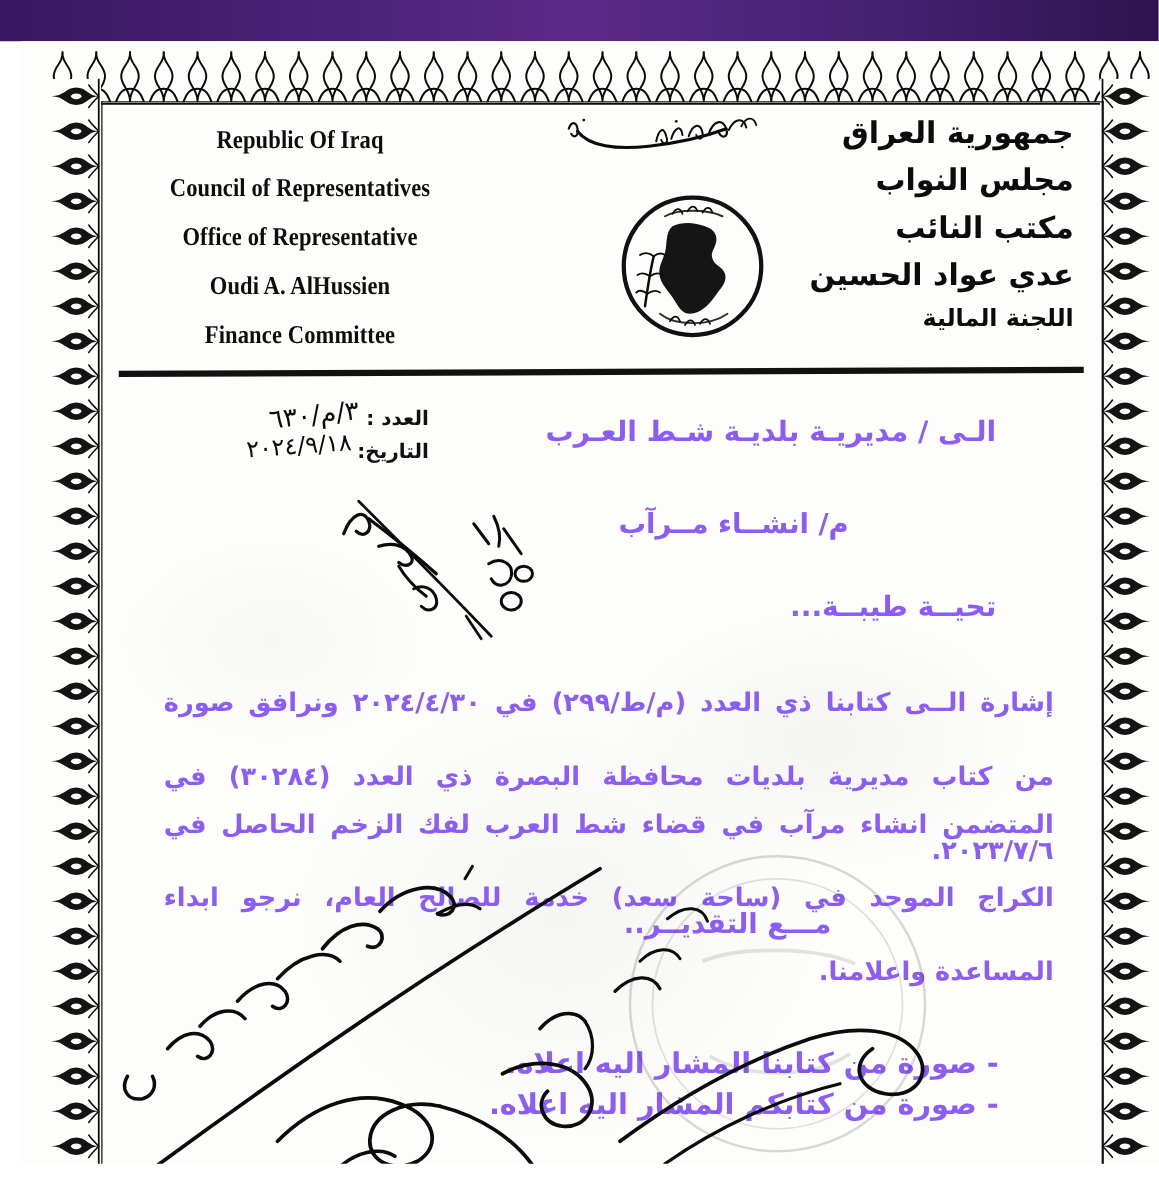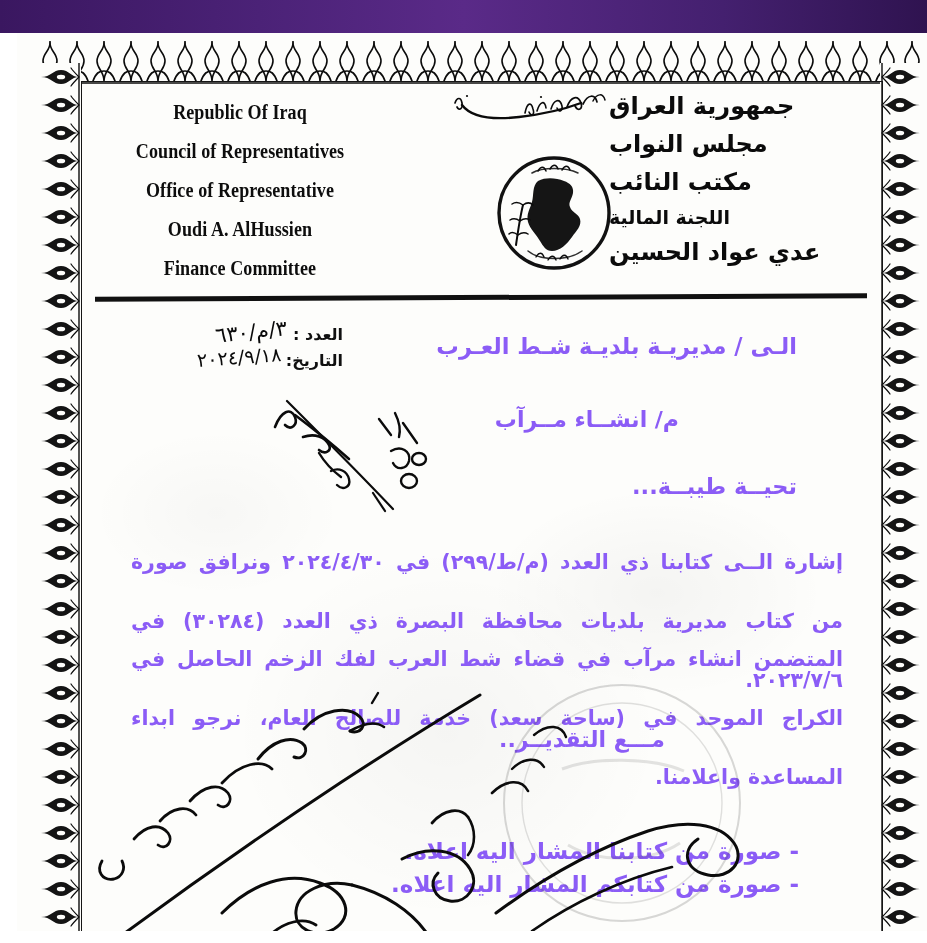--- a/index.html
+++ b/index.html
@@ -100,21 +100,21 @@
     white-space: nowrap;
     letter-spacing: 0.1px;
     transform: scaleX(0.88);
     transform-origin: center;
   }
 
   #header-ar {
     position: absolute;
     right: 14px; top: 2px;
     width: 250px;
-    text-align: left;
+    text-align: right;
     direction: rtl;
     color: #0b0b0b;
     font-family: "DejaVu Sans", sans-serif;
   }
   #header-ar .ln {
     font-size: 24px;
     line-height: 38px;
     font-weight: 700;
     white-space: nowrap;
   }
@@ -471,22 +471,22 @@
 
         <path class="ink" d="M34,104 C46,114 74,114 88,104" stroke-width="1.5" opacity="0.85"></path>
         <path class="ink" d="M42,110 C45,105 48,105 50,110 M54,113 C57,108 60,108 62,113 M66,112 C69,107 72,107 74,112" stroke-width="1.4"></path>
       </svg>
     </div>
 
     <div id="header-ar">
       <div class="ln">جمهورية العراق</div>
       <div class="ln">مجلس النواب</div>
       <div class="ln">مكتب النائب</div>
+      <div class="ln">عدي عواد الحسين</div>
       <div class="ln small">اللجنة المالية</div>
-      <div class="ln">عدي عواد الحسين</div>
     </div>
   </div>
 
   <div id="header-rule"></div>
 
   <div id="ref-block">
     <div class="ref-row">
       <span class="ref-label">العدد :</span>
       <span class="ref-hand" id="ref-number-value">٣/م/٦٣٠</span>
     </div>

